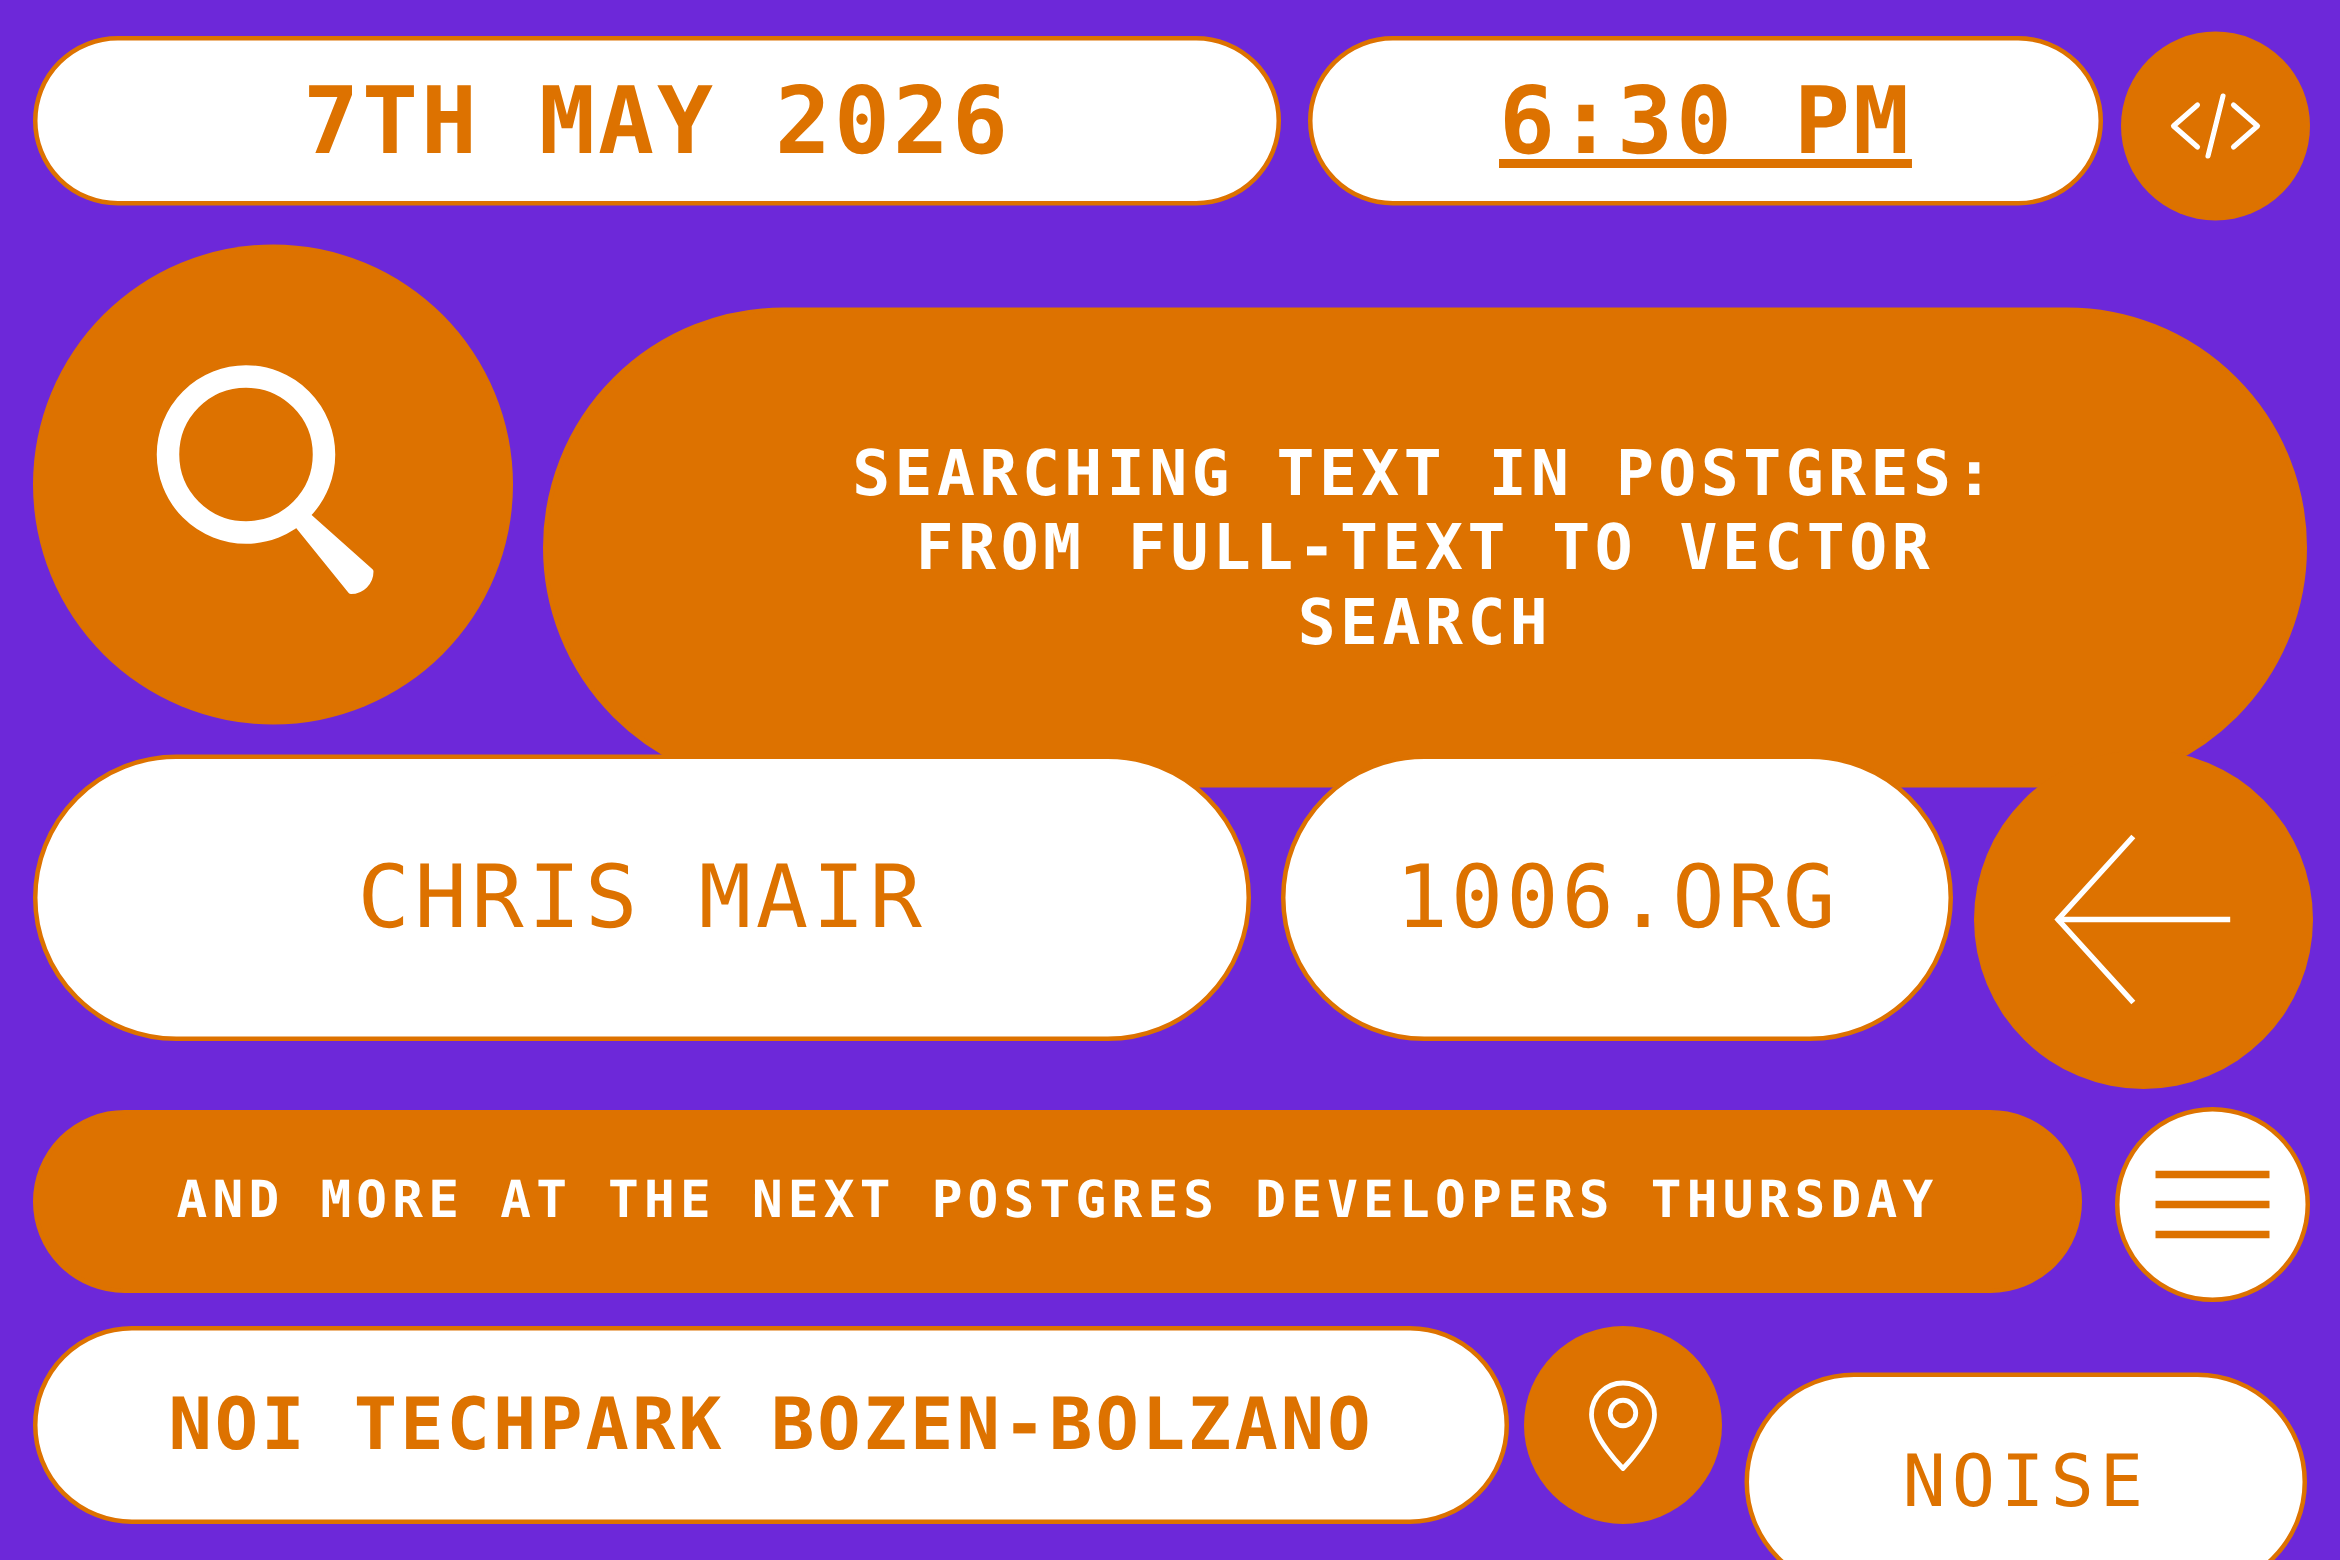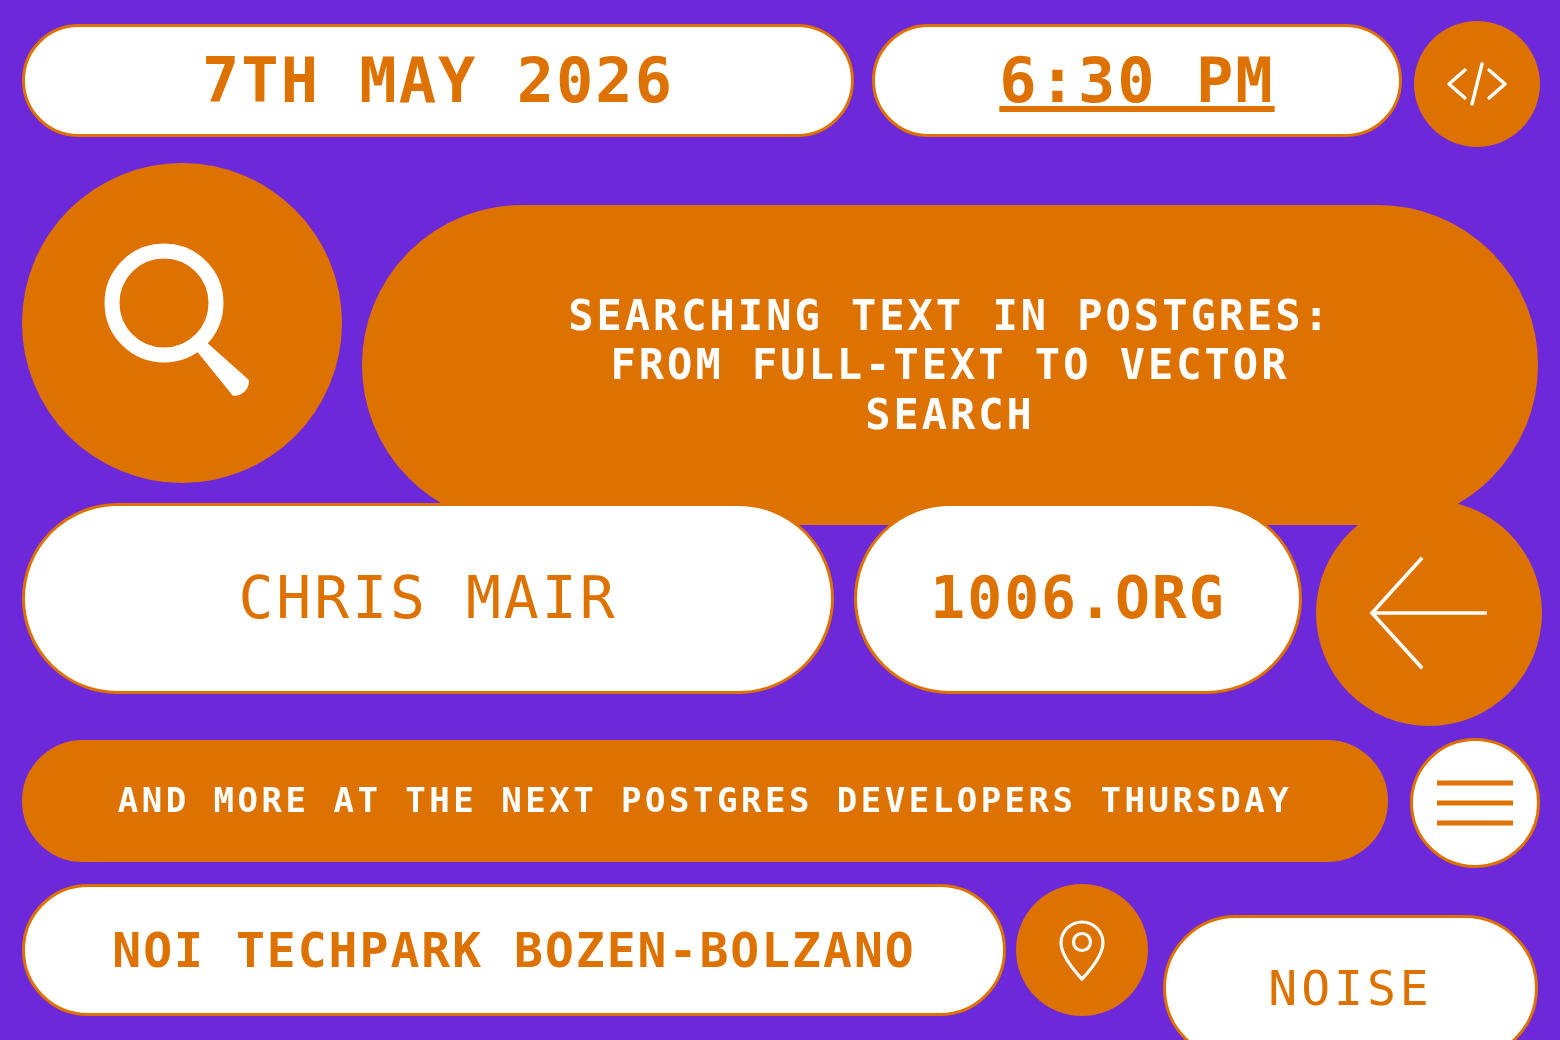--- a/index.html
+++ b/index.html
@@ -108,21 +108,21 @@
     width: 812px; height: 191px;
     font-size: 58px;
     font-weight: normal;
     letter-spacing: 3px;
   }
 
   #site-pill {
     left: 854px; top: 503px;
     width: 448px; height: 191px;
     font-size: 58px;
-    font-weight: bold;
+    font-weight: normal;
     letter-spacing: 2px;
   }
 
   #arrow-circle {
     left: 1316px; top: 500px;
     width: 226px; height: 226px;
   }
 
   
   #banner-pill {

